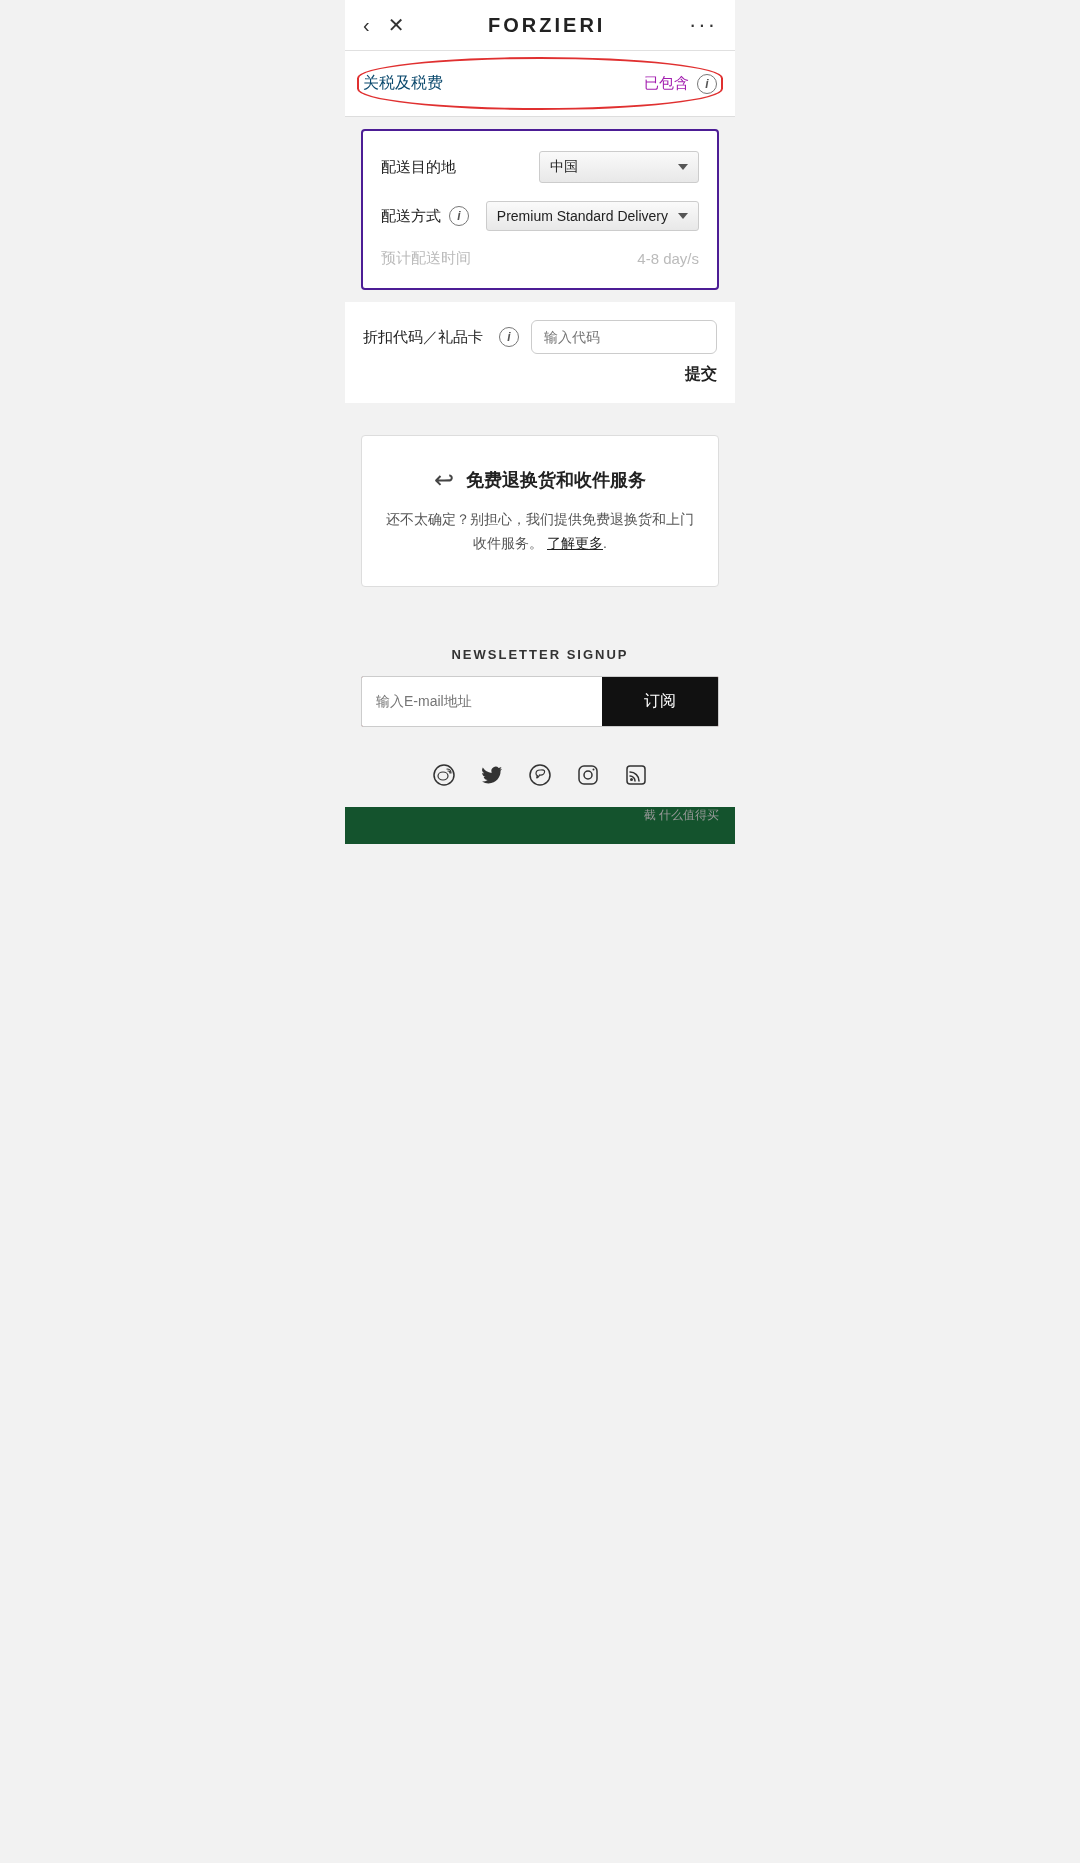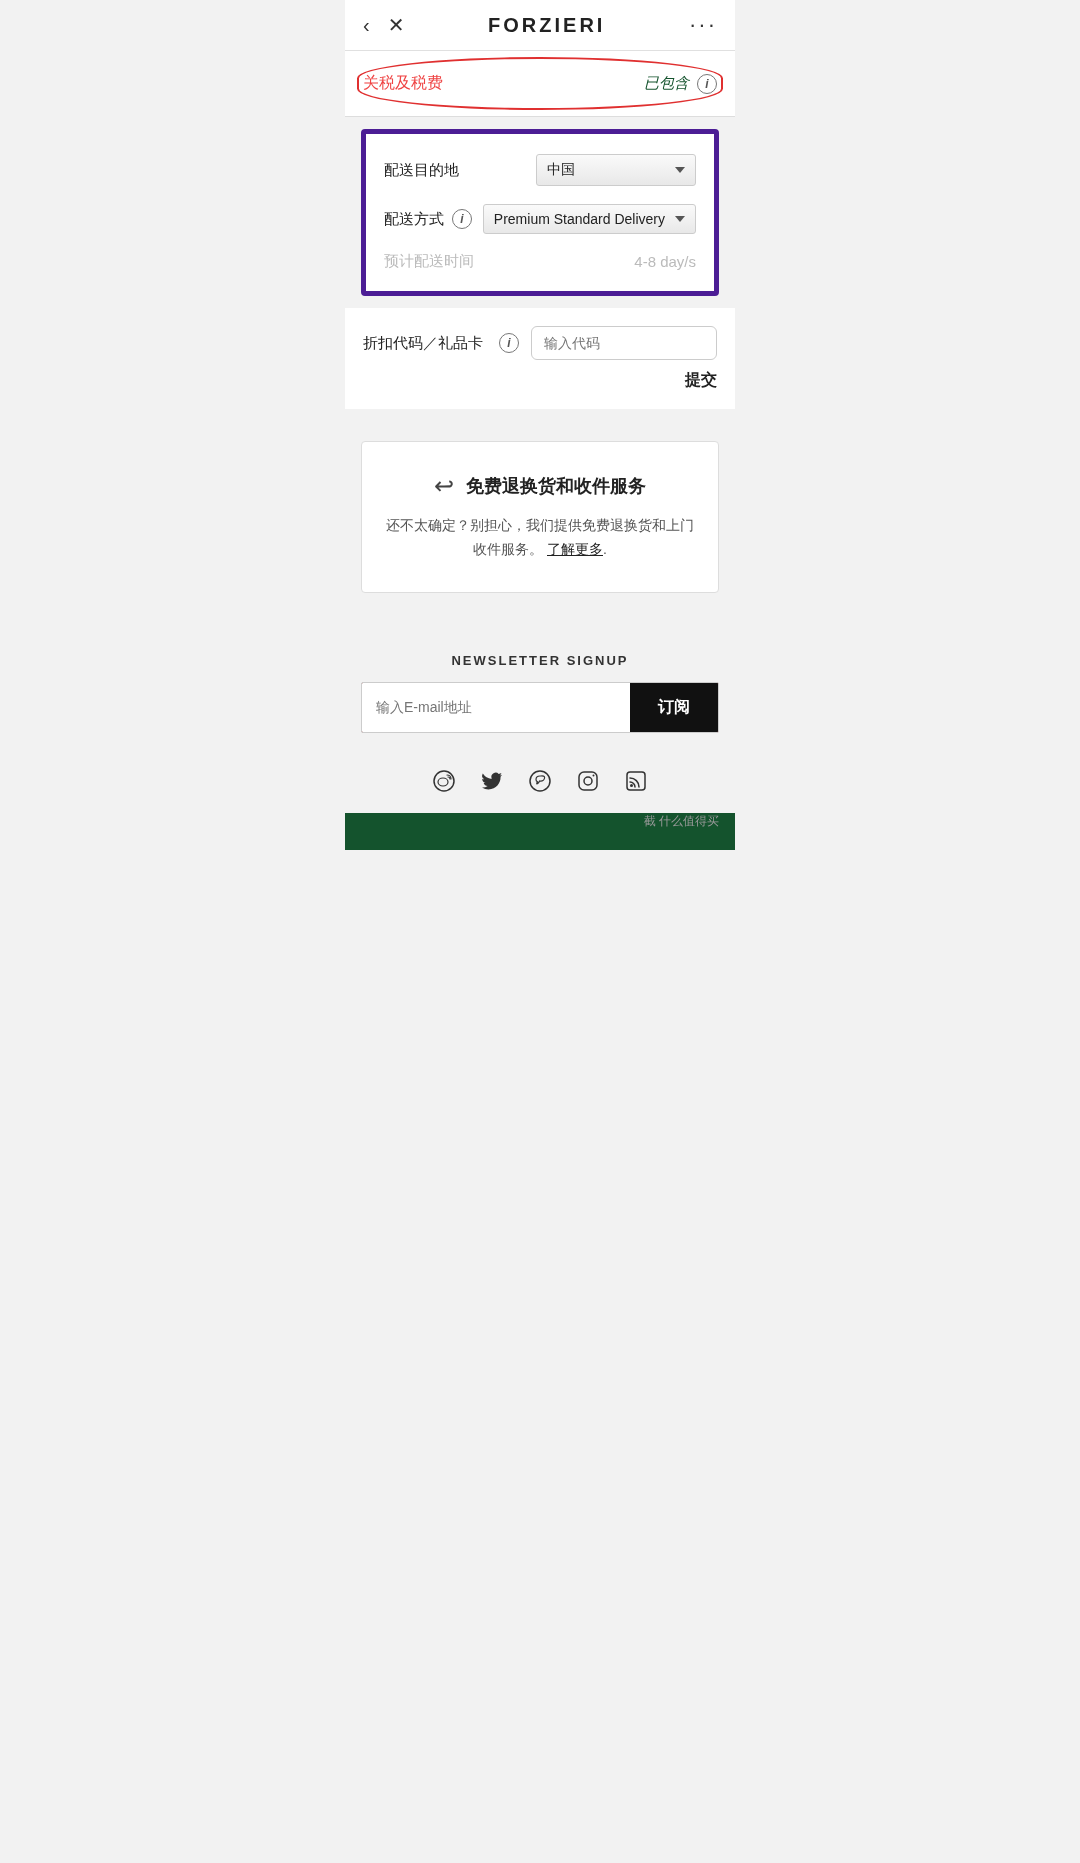--- a/index.html
+++ b/index.html
@@ -62,32 +62,31 @@
     .highlight-row::before {
       content: '';
       position: absolute;
       inset: 6px -6px;
       border: 2.5px solid #e03030;
       border-radius: 50% / 40%;
       pointer-events: none;
     }
     .highlight-label {
       font-size: 16px;
-      color: #ef4444;
+      color: #0c4a6e;
       font-weight: 500;
     }
     .highlight-right {
       display: flex;
       align-items: center;
       gap: 8px;
     }
     .highlight-value {
       font-size: 15px;
-      color: #14532d;
-      font-style: italic;
+      color: #a21caf;
     }
     .info-icon {
       width: 20px;
       height: 20px;
       border: 1.5px solid #777;
       border-radius: 50%;
       display: inline-flex;
       align-items: center;
       justify-content: center;
       font-size: 12px;
@@ -99,21 +98,21 @@
     }
     .divider-line {
       height: 1px;
       background: #ddd;
       margin: 0 -18px;
     }
 
     
     .card {
       background: #fff;
-      border: 5px solid #4c1d95;
+      border: 2px solid #4c1d95;
       border-radius: 4px;
       margin: 12px 16px;
       padding: 20px 18px;
     }
 
     .form-row {
       display: flex;
       align-items: center;
       justify-content: space-between;
       margin-bottom: 18px;
@@ -262,23 +261,23 @@
       outline: none;
       padding: 14px 14px;
       font-size: 14px;
       color: #bbb;
       background: #fff;
     }
     .newsletter-btn {
       background: #111;
       color: #fff;
       border: none;
-      padding: 14px 28px;
+      padding: 14px 42px;
       font-size: 16px;
-      font-weight: 700;
+      font-weight: 400;
       cursor: pointer;
       white-space: nowrap;
     }
 
     
     .social-section {
       background: #f2f2f2;
       display: flex;
       justify-content: center;
       align-items: center;

